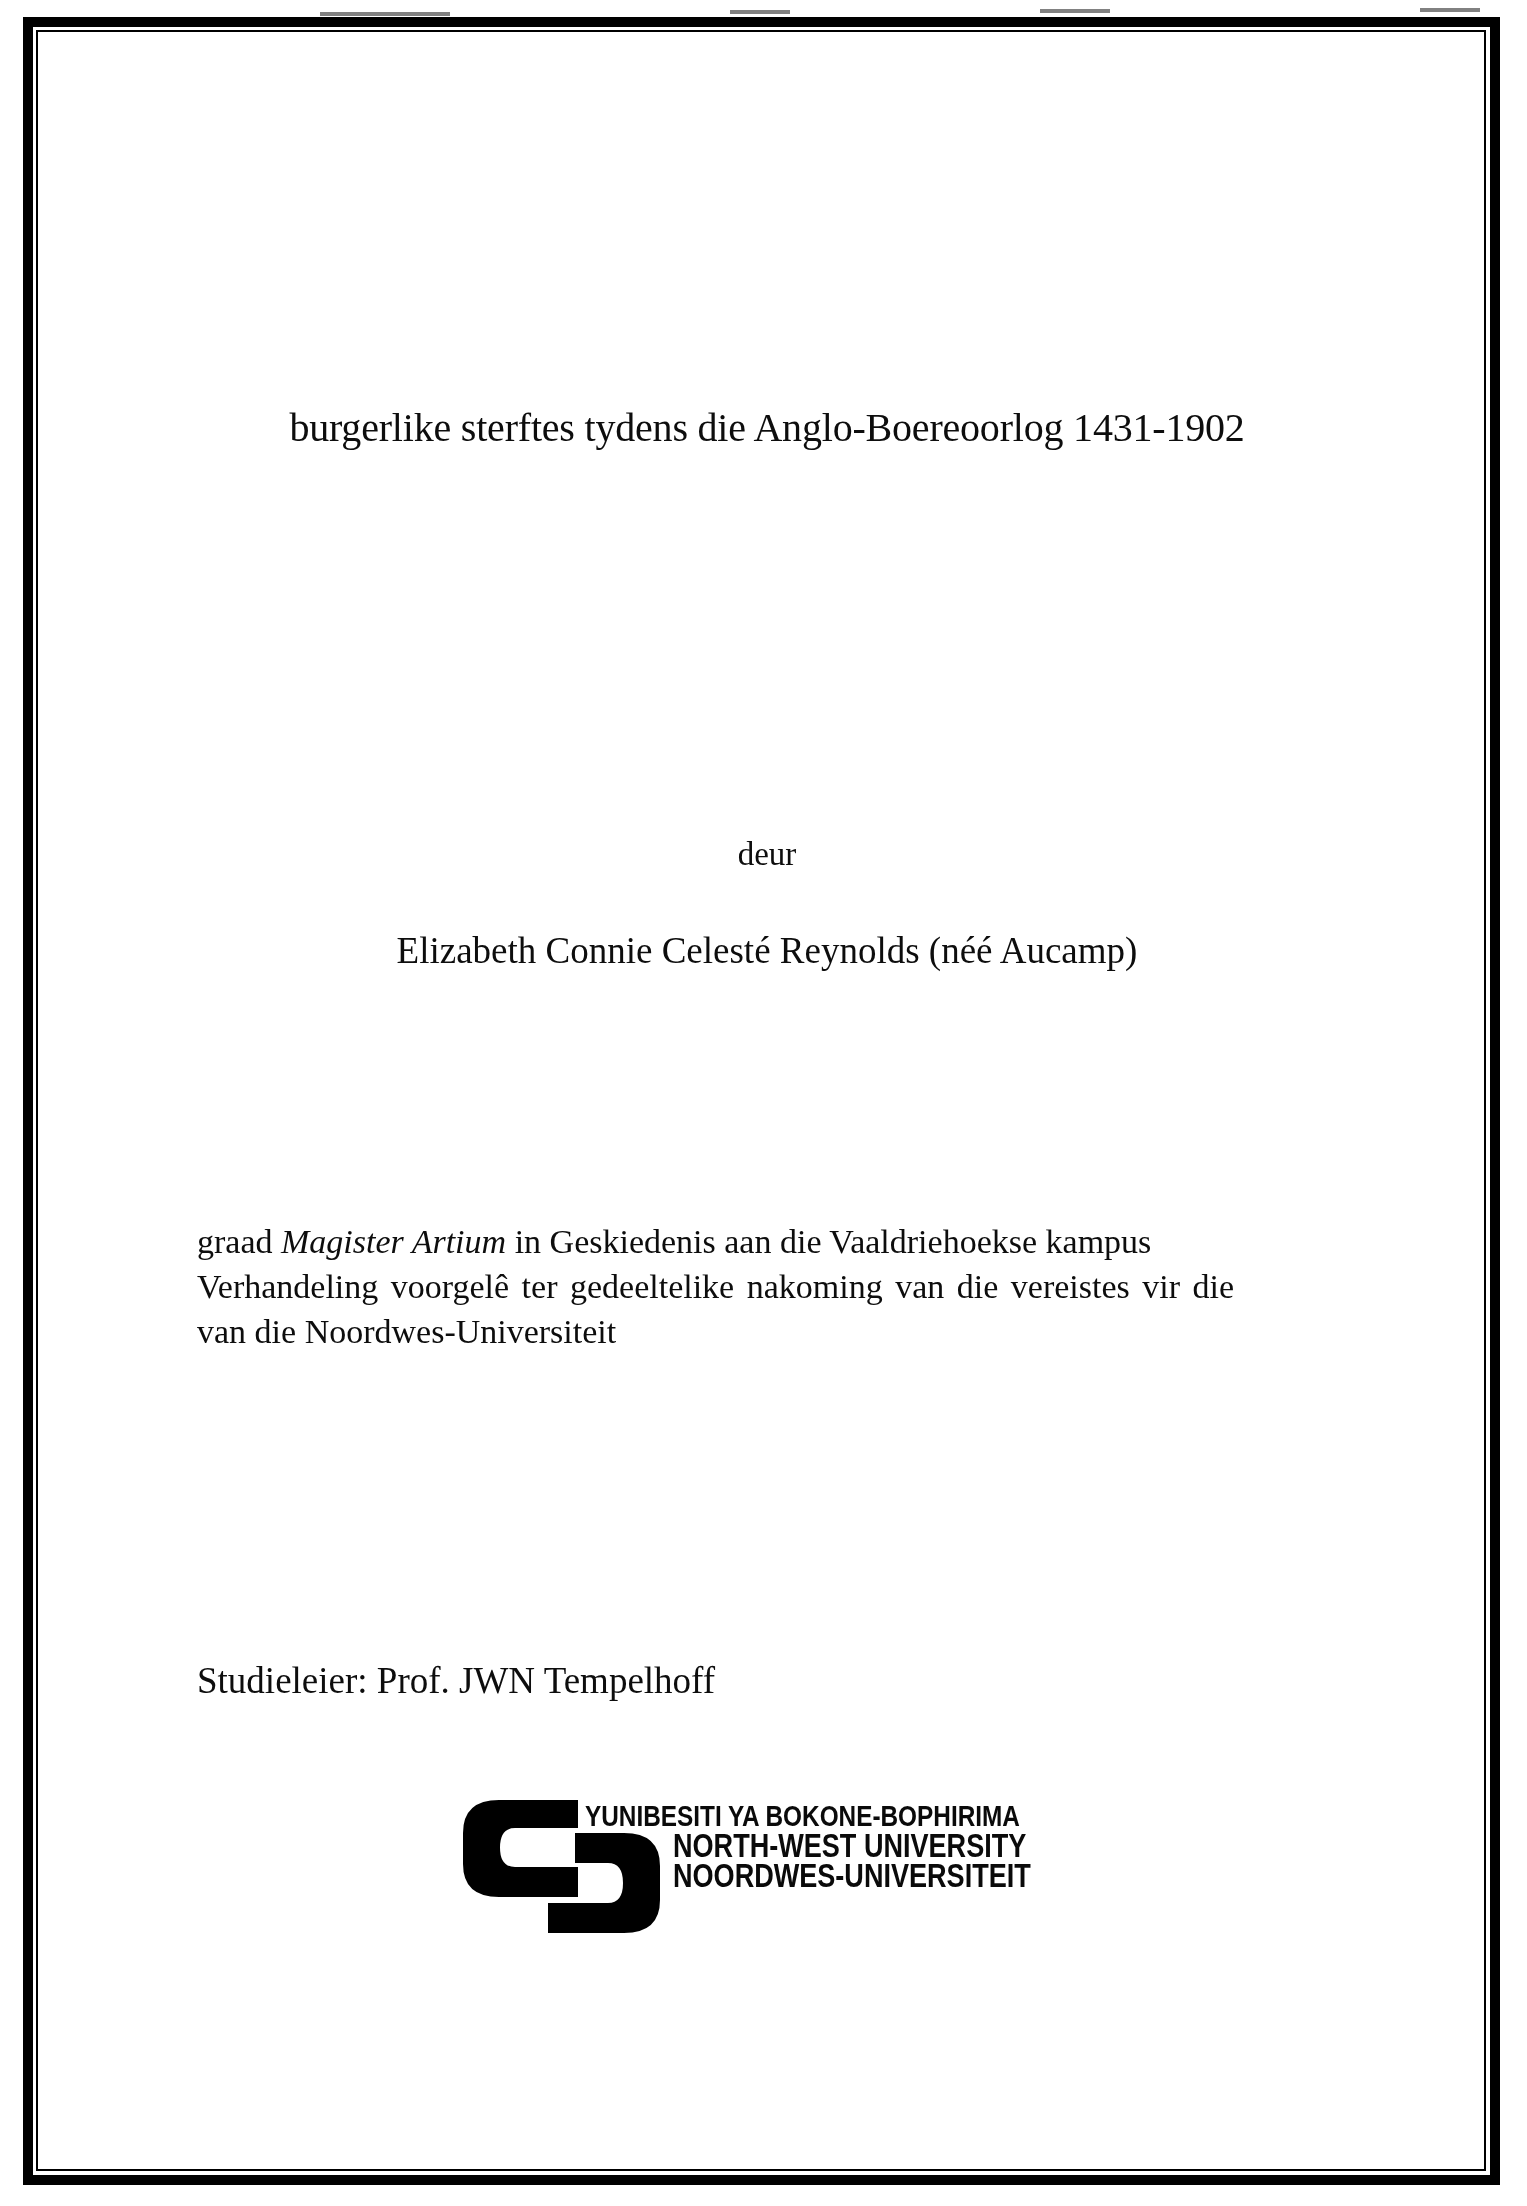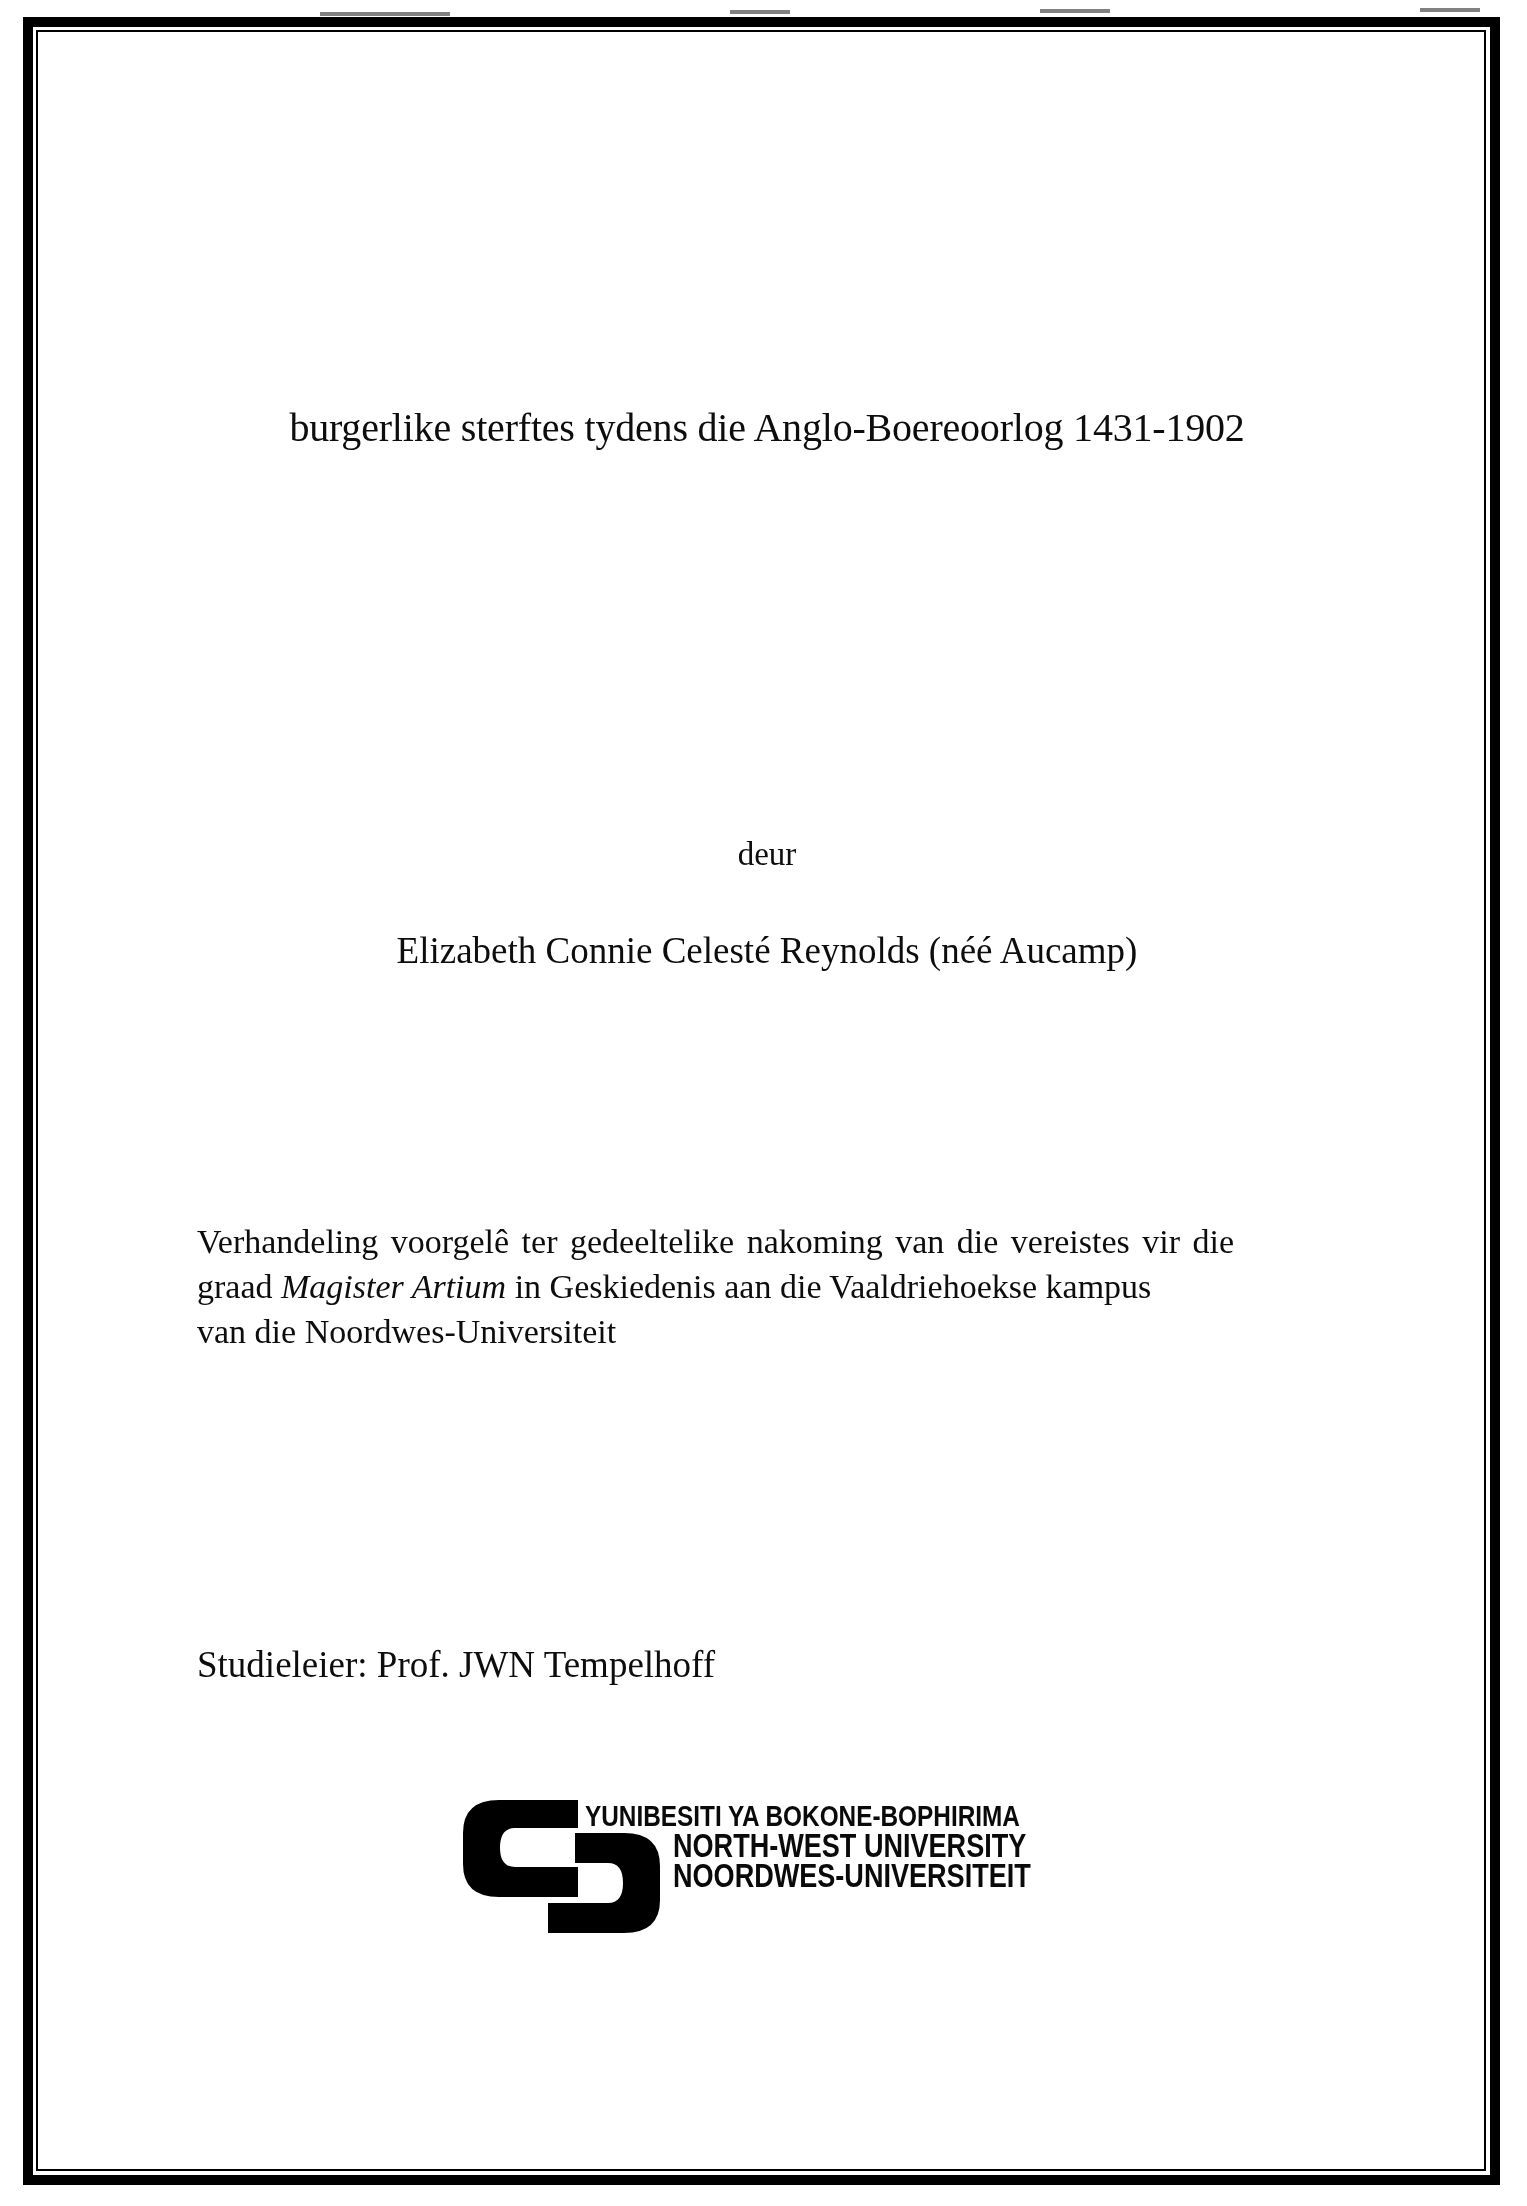--- a/index.html
+++ b/index.html
@@ -73,21 +73,21 @@
   }
   .statement .sline { white-space: nowrap; }
   .statement .justified { word-spacing: 4px; }
   .italic { font-style: italic; }
 
   .supervisor-block {
     top: 1643px;
     font-size: 37px;
     line-height: 44px;
   }
-  .supervisor-block div { white-space: nowrap; }
+  .supervisor-block div { white-space: nowrap; margin-top: 16px; }
 
   
   .logo-mark {
     position: absolute;
     left: 463px;
     top: 1800px;
     width: 200px;
     height: 136px;
   }
   .logo-text {
@@ -129,22 +129,22 @@
 
   <div class="col title-block center">
     <div class="tline">burgerlike sterftes tydens die Anglo-Boereoorlog 1431-1902</div>
   </div>
 
   <div class="col byline center">deur</div>
 
   <div class="col author center">Elizabeth Connie Celesté Reynolds (néé Aucamp)</div>
 
   <div class="col statement">
+    <div class="sline"><span>graad </span><span class="italic">Magister Artium</span><span> in Geskiedenis aan die Vaaldriehoekse kampus</span></div>
     <div class="sline justified">Verhandeling voorgelê ter gedeeltelike nakoming van die vereistes vir die</div>
-    <div class="sline"><span>graad </span><span class="italic">Magister Artium</span><span> in Geskiedenis aan die Vaaldriehoekse kampus</span></div>
     <div class="sline">van die Noordwes-Universiteit</div>
   </div>
 
   <div class="col supervisor-block">
     <div>Studieleier: Prof. JWN Tempelhoff</div>
   </div>
 
   <svg class="logo-mark" viewBox="0 0 200 136" xmlns="http://www.w3.org/2000/svg" aria-hidden="true">
     <path fill="#000000" d="M 115,0 H 36 Q 0,0 0,33 V 64 Q 0,97 36,97 H 115 V 67 H 52 Q 37,67 37,47.5 Q 37,28 52,28 H 115 Z"></path>
     <path fill="#000000" d="M 85,133 H 161 Q 197,133 197,100 V 66 Q 197,33 161,33 H 112 V 63 H 145 Q 160,63 160,83 Q 160,103 145,103 H 85 Z"></path>

